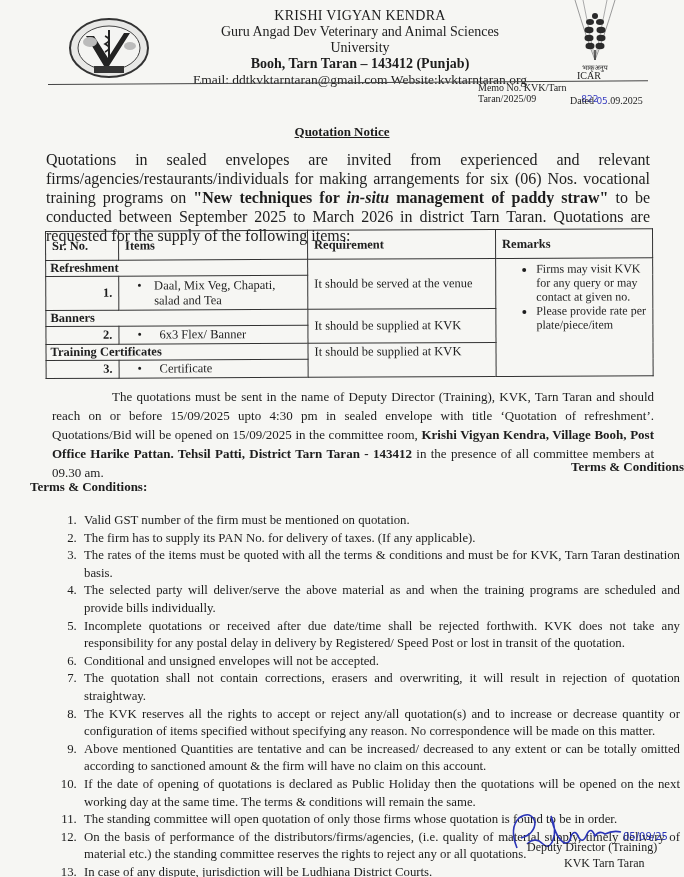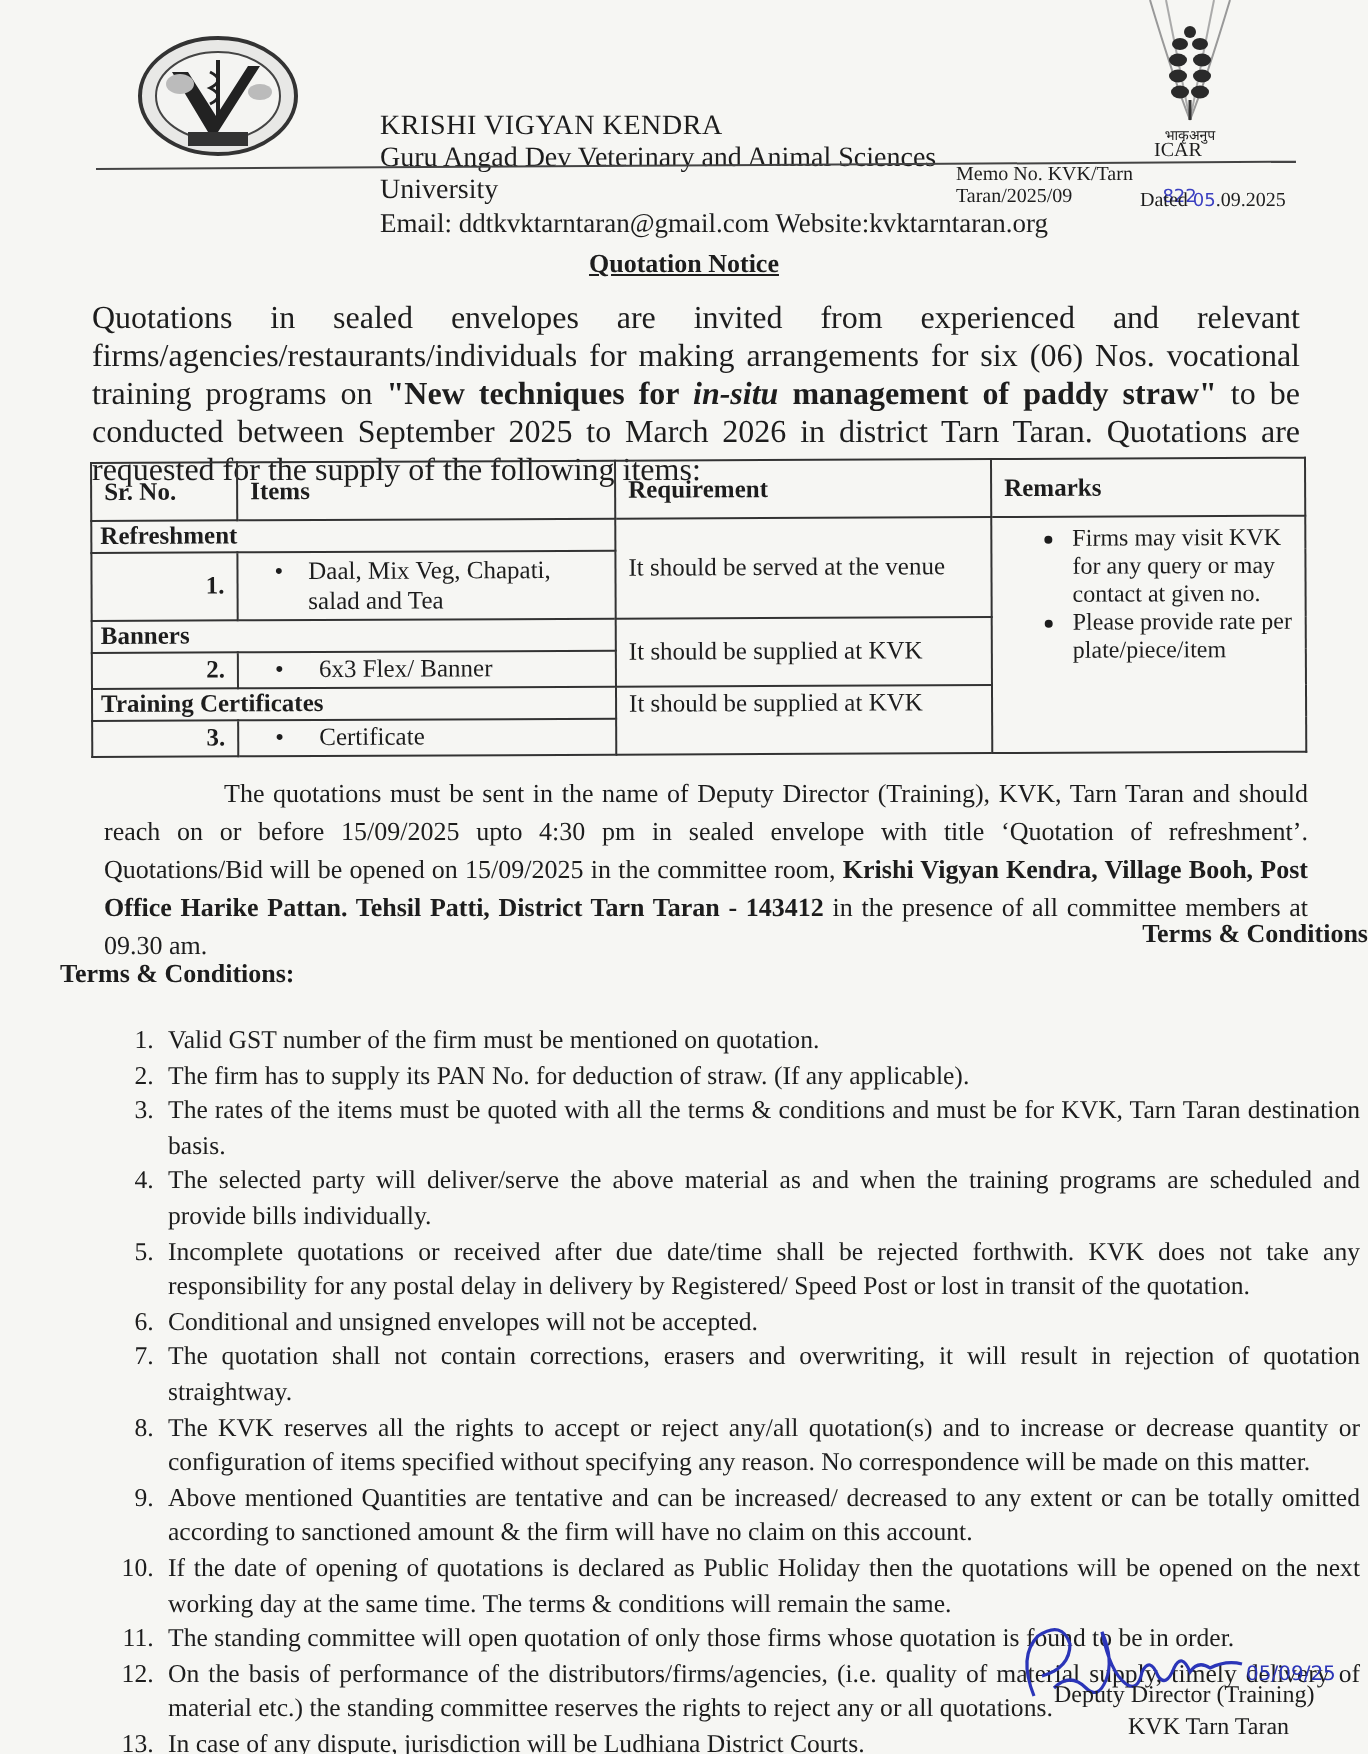--- a/index.html
+++ b/index.html
@@ -11,21 +11,21 @@
     body {
       font-family: "Liberation Serif", "DejaVu Serif", serif;
       color: #1d1d1d;
       position: relative;
     }
     .page { position: absolute; left: 0; top: 0; width: 684px; height: 877px; }
 
     
     .logo-left { position: absolute; left: 68px; top: 16px; width: 82px; height: 66px; }
     .logo-right { position: absolute; left: 565px; top: 0px; width: 60px; height: 80px; }
-    .hdr { position: absolute; left: 190px; top: 8px; width: 340px; line-height: 16px; margin-top: 48px; }
+    .hdr { position: absolute; left: 190px; top: 8px; width: 340px; text-align: center; line-height: 16px; }
     .hdr .h1 { font-size: 14px; font-weight: normal; letter-spacing: 0.3px; }
     .hdr .h2 { font-size: 14px; }
     .hdr .h3 { font-size: 14px; font-weight: bold; }
     .hdr .h4 { font-size: 13.5px; }
     .icar-hindi { position: absolute; left: 577px; top: 63px; font-size: 7px; width: 36px; text-align: center; }
     .icar-label { position: absolute; left: 577px; top: 70px; font-size: 10px; width: 36px; }
     .rule { position: absolute; left: 48px; top: 84px; width: 600px; height: 0; border-top: 1.5px solid #444; transform: rotate(-0.35deg); transform-origin: left; }
     .memo { position: absolute; left: 478px; top: 82px; font-size: 10px; }
     .memo .hand { color: #3a3fc0; font-family: "DejaVu Sans", sans-serif; font-size: 9px; padding-left: 45px; }
     .dated { position: absolute; left: 570px; top: 95px; font-size: 10px; }
@@ -85,20 +85,21 @@
     <line x1="41" y1="14" x2="41" y2="46" stroke="#222" stroke-width="2"></line>
     <path d="M37 20 Q45 24 37 28 Q45 32 37 36" stroke="#222" stroke-width="1.5" fill="none"></path>
     <rect x="26" y="50" width="30" height="7" fill="#333"></rect>
     <ellipse cx="22" cy="26" rx="7" ry="5" fill="#bbb"></ellipse>
     <ellipse cx="62" cy="30" rx="6" ry="4" fill="#bbb"></ellipse>
   </svg>
 
   <div class="hdr">
     <div class="h1">KRISHI VIGYAN KENDRA</div>
     <div class="h2">Guru Angad Dev Veterinary and Animal Sciences University</div>
+    <div class="h3">Booh, Tarn Taran – 143412 (Punjab)</div>
     <div class="h4">Email: ddtkvktarntaran@gmail.com Website:kvktarntaran.org</div>
   </div>
 
   <svg class="logo-right" viewBox="0 0 60 80">
     <path d="M10 0 Q22 40 30 60" stroke="#999" stroke-width="1" fill="none"></path>
     <path d="M50 0 Q38 40 30 60" stroke="#999" stroke-width="1" fill="none"></path>
     <path d="M18 0 Q26 40 30 60" stroke="#aaa" stroke-width="1" fill="none"></path>
     <path d="M42 0 Q34 40 30 60" stroke="#aaa" stroke-width="1" fill="none"></path>
     <g fill="#2a2a2a">
       <ellipse cx="25" cy="22" rx="4" ry="3"></ellipse>
@@ -186,21 +187,21 @@
 
   <div class="para2">
     <span class="indent"></span><span>The quotations must be sent in the name of Deputy Director (Training), KVK, Tarn Taran and should reach on or before 15/09/2025 upto 4:30 pm in sealed envelope with title ‘Quotation of refreshment’. Quotations/Bid will be opened on 15/09/2025 in the committee room, </span><b>Krishi Vigyan Kendra, Village Booh, Post Office Harike Pattan. Tehsil Patti, District Tarn Taran - 143412</b><span> in the presence of all committee members at 09.30 am.</span>
   </div>
 
   <div class="tc-title">Terms &amp; Conditions</div>
   <div class="tc-head">Terms &amp; Conditions:</div>
 
   <ol class="terms">
     <li>Valid GST number of the firm must be mentioned on quotation.</li>
-    <li>The firm has to supply its PAN No. for deduction of straw. (If any applicable).</li>
+    <li>The firm has to supply its PAN No. for delivery of taxes. (If any applicable).</li>
     <li>The rates of the items must be quoted with all the terms &amp; conditions and must be for KVK, Tarn Taran destination basis.</li>
     <li>The selected party will deliver/serve the  above material as and when the training programs are scheduled and provide bills individually.</li>
     <li>Incomplete quotations or received after due date/time shall be rejected forthwith. KVK does not take any responsibility for any postal delay in delivery by Registered/ Speed Post or lost in transit of the quotation.</li>
     <li>Conditional and unsigned envelopes will not be accepted.</li>
     <li>The quotation shall not contain corrections, erasers and overwriting, it will result in rejection of quotation straightway.</li>
     <li>The KVK reserves all the rights to accept or reject any/all quotation(s) and to increase or decrease quantity or configuration of items specified without specifying any reason. No correspondence will be made on this matter.</li>
     <li>Above mentioned Quantities are tentative and can be increased/ decreased to any extent or can be totally omitted according to sanctioned amount &amp; the firm will have no claim on this account.</li>
     <li>If the date of opening of quotations is declared as Public Holiday then the quotations will be opened on the next working day at the same time. The terms &amp; conditions will remain the same.</li>
     <li>The standing committee will open quotation of only those firms whose quotation is found to be in order.</li>
     <li>On the basis of performance of the distributors/firms/agencies, (i.e. quality of material supply, timely delivery of material etc.) the standing committee reserves the rights to reject any or all quotations.</li>

